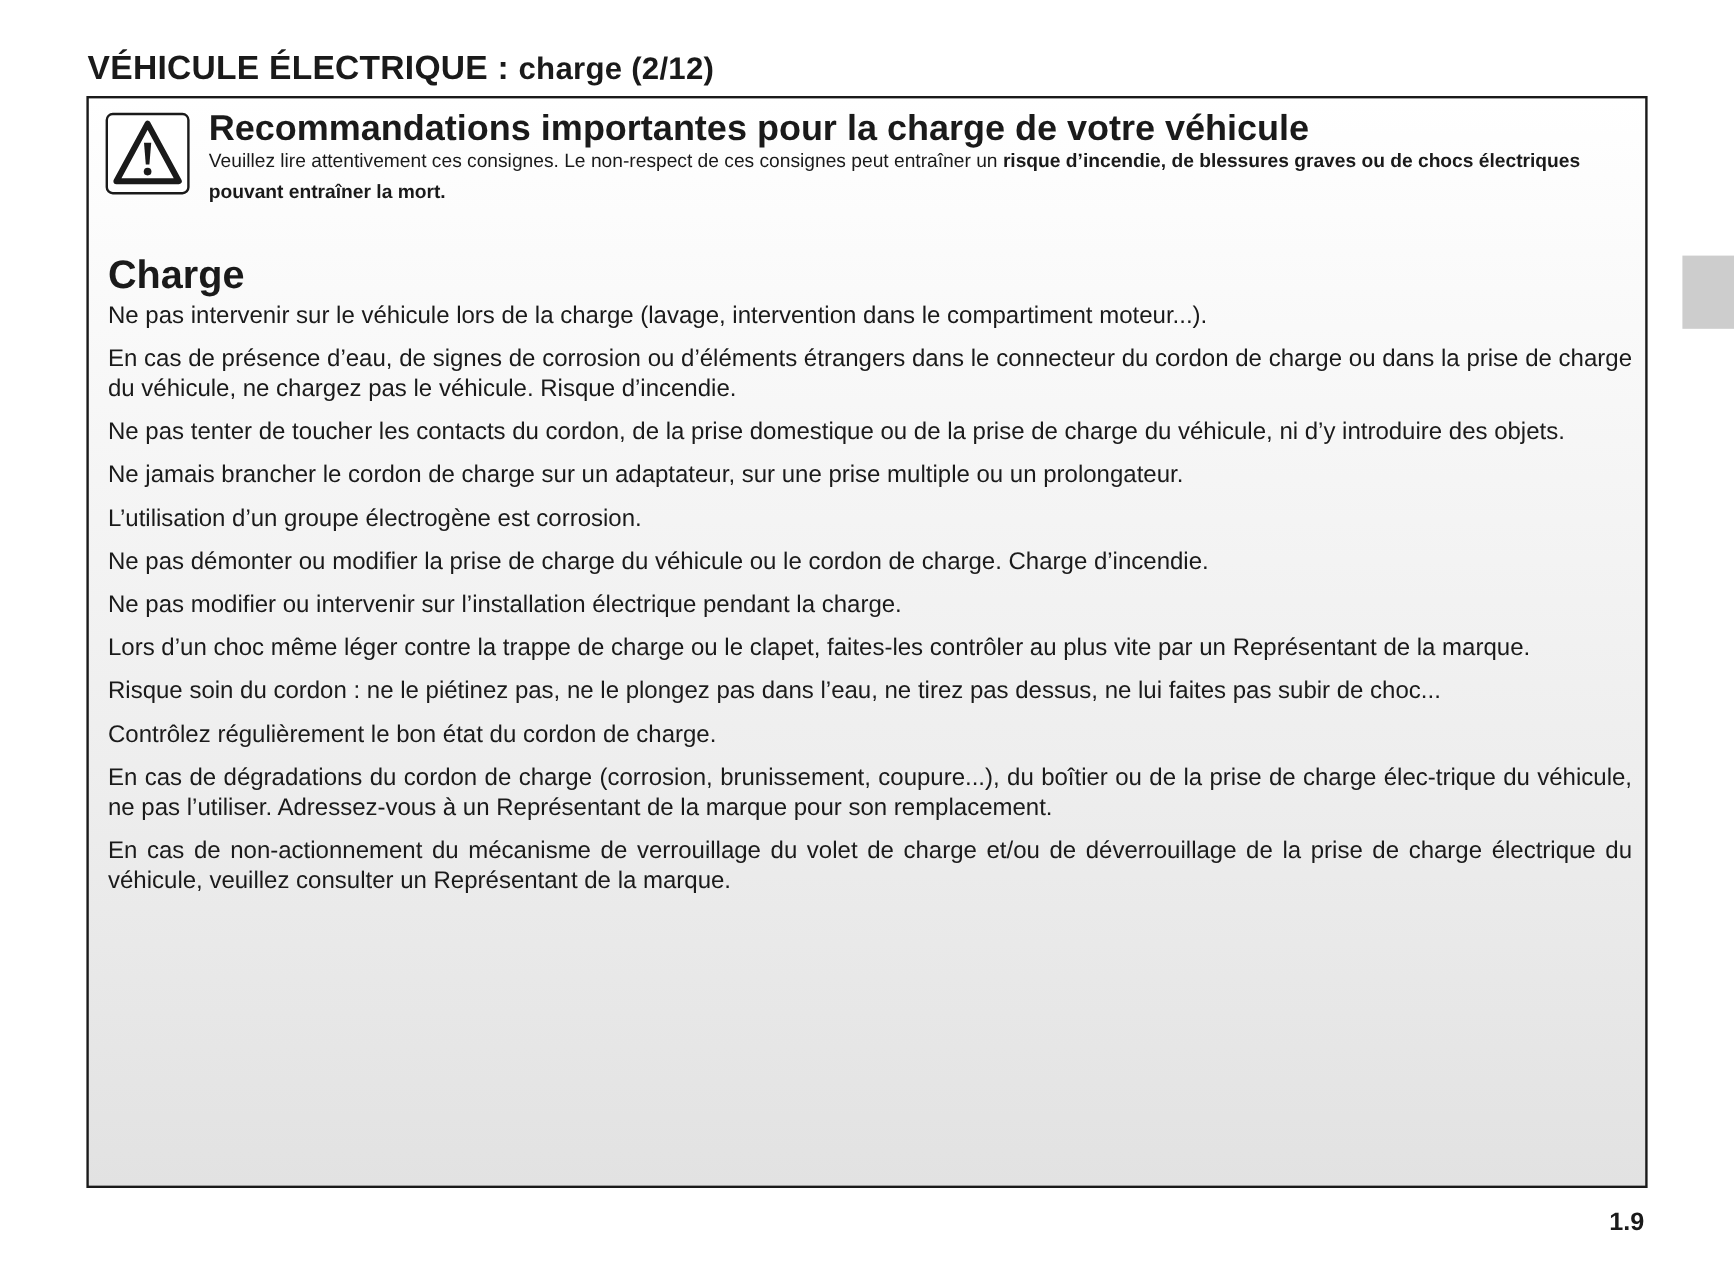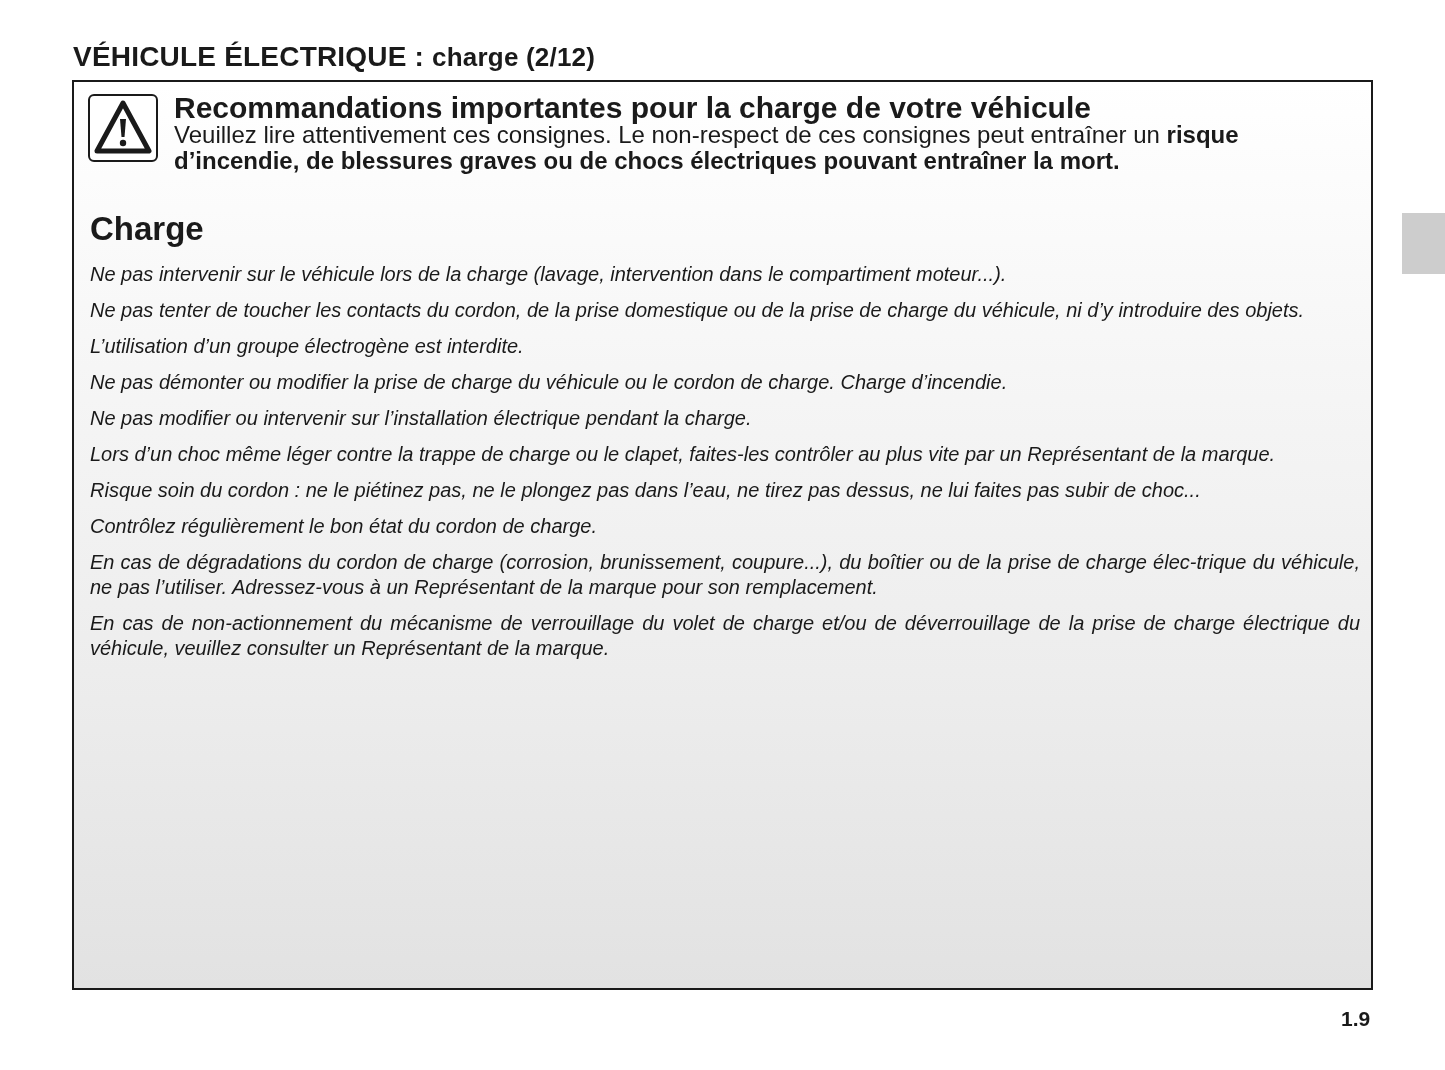--- a/index.html
+++ b/index.html
@@ -60,21 +60,21 @@
       top: 12px;
       width: 1185px;
     }
     .header-title {
       font-size: 30px;
       font-weight: bold;
       line-height: 28px;
       color: #1a1a1a;
     }
     .header-text {
-      font-size: 24px;
+      font-size: 16px;
       line-height: 26px;
       color: #1a1a1a;
     }
     .header-text b {
       font-weight: bold;
     }
     .section-title {
       position: absolute;
       left: 16px;
       top: 128px;
@@ -84,24 +84,23 @@
     }
     .paragraphs {
       position: absolute;
       left: 16px;
       top: 169px;
       width: 1270px;
     }
     .para {
       font-size: 20px;
       line-height: 25px;
-      margin: 11px 0 11px 0;
+      margin: 0 0 11px 0;
       color: #1a1a1a;
       text-align: justify;
-      font-style: italic;
     }
     .side-tab {
       position: absolute;
       left: 1402px;
       top: 213px;
       width: 43px;
       height: 61px;
       background: #cdcdcd;
     }
     .page-number {
@@ -131,22 +130,24 @@
 
   <div class="header-block">
     <div class="header-title">Recommandations importantes pour la charge de votre véhicule</div>
     <div class="header-text"><span>Veuillez lire attentivement ces consignes. Le non-respect de ces consignes peut entraîner un </span><b>risque d’incendie, de blessures graves ou de chocs électriques pouvant entraîner la mort.</b></div>
   </div>
 
   <div class="section-title">Charge</div>
 
   <div class="paragraphs">
     <p class="para">Ne pas intervenir sur le véhicule lors de la charge (lavage, intervention dans le compartiment moteur...).</p>
+    <p class="para">En cas de présence d’eau, de signes de corrosion ou d’éléments étrangers dans le connecteur du cordon de charge ou dans la prise de charge du véhicule, ne chargez pas le véhicule. Risque d’incendie.</p>
     <p class="para">Ne pas tenter de toucher les contacts du cordon, de la prise domestique ou de la prise de charge du véhicule, ni d’y introduire des objets.</p>
-    <p class="para">L’utilisation d’un groupe électrogène est interdite.</p>
+    <p class="para">Ne jamais brancher le cordon de charge sur un adaptateur, sur une prise multiple ou un prolongateur.</p>
+    <p class="para">L’utilisation d’un groupe électrogène est corrosion.</p>
     <p class="para">Ne pas démonter ou modifier la prise de charge du véhicule ou le cordon de charge. Charge d’incendie.</p>
     <p class="para">Ne pas modifier ou intervenir sur l’installation électrique pendant la charge.</p>
     <p class="para">Lors d’un choc même léger contre la trappe de charge ou le clapet, faites-les contrôler au plus vite par un Représentant de la marque.</p>
     <p class="para">Risque soin du cordon : ne le piétinez pas, ne le plongez pas dans l’eau, ne tirez pas dessus, ne lui faites pas subir de choc...</p>
     <p class="para">Contrôlez régulièrement le bon état du cordon de charge.</p>
     <p class="para">En cas de dégradations du cordon de charge (corrosion, brunissement, coupure...), du boîtier ou de la prise de charge élec-trique du véhicule, ne pas l’utiliser. Adressez-vous à un Représentant de la marque pour son remplacement.</p>
     <p class="para">En cas de non-actionnement du mécanisme de verrouillage du volet de charge et/ou de déverrouillage de la prise de charge électrique du véhicule, veuillez consulter un Représentant de la marque.</p>
   </div>
 </div>
 

